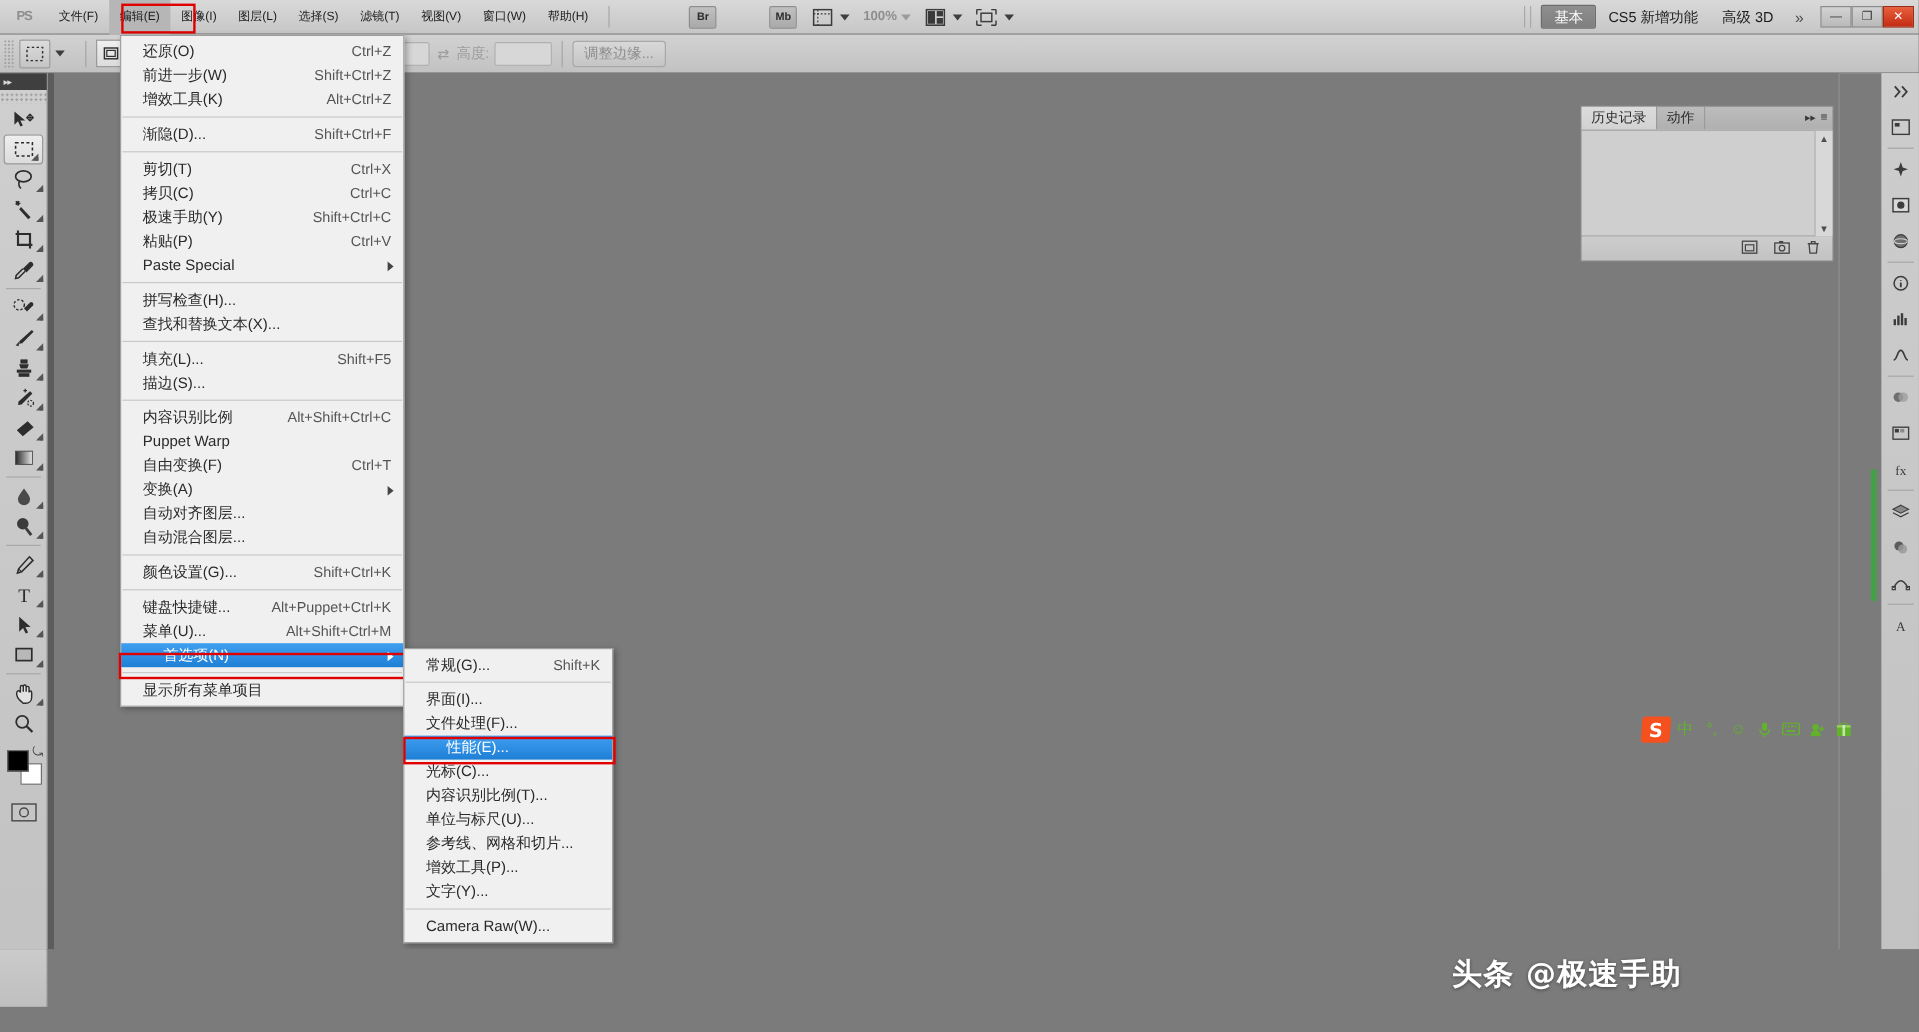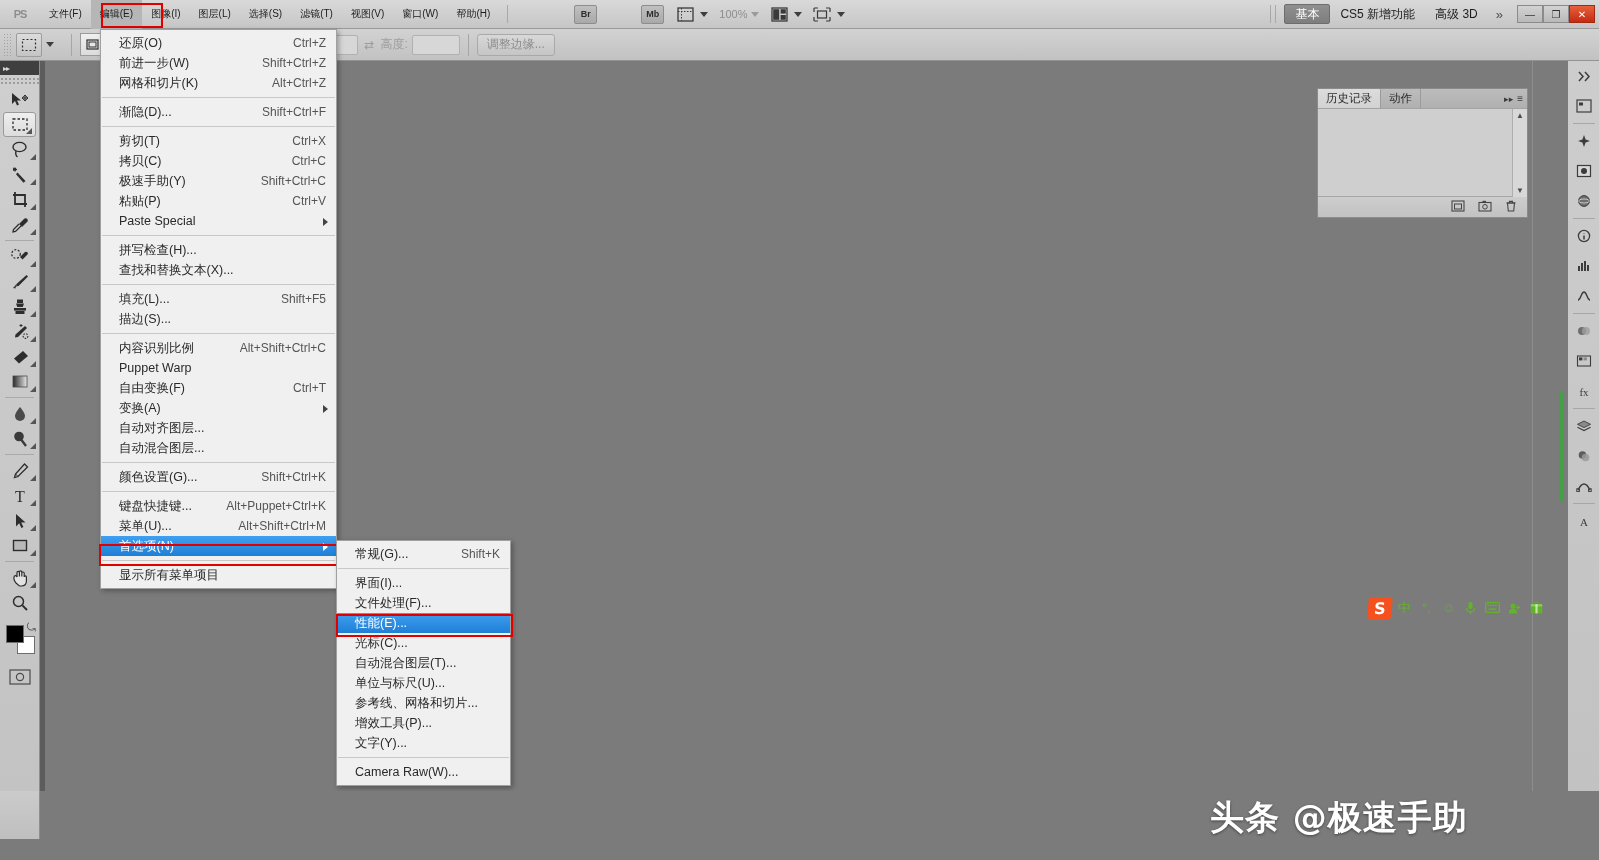--- a/index.html
+++ b/index.html
@@ -42,21 +42,21 @@
     font-size:9px;color:#2c2c2c;margin-right:10px;font-weight:bold;margin-left:34px;
   }
   .mb-icon{
     width:22px;height:19px;display:flex;align-items:center;justify-content:center;
     color:#3a3a3a;
   }
   .caret{
     width:0;height:0;border-left:4px solid transparent;border-right:4px solid transparent;
     border-top:5px solid #3e3e3e;margin:0 9px 0 4px;
   }
-  .zoomtxt{font-size:11px;color:#8e8e8e;margin-left:2px;}
+  .zoomtxt{font-size:11px;color:#8e8e8e;margin-left:2px;font-weight:bold;}
   .caret.dim{border-top-color:#9b9b9b;}
   .ws-btn{
     height:20px;padding:0 10px;display:flex;align-items:center;
     font-size:12px;color:#1c1c1c;border-radius:2px;
   }
   .ws-btn.sel{background:linear-gradient(#8f8f8f,#7e7e7e);color:#fff;border:1px solid #6d6d6d;}
   .chev2{font-size:13px;color:#4d4d4d;padding:0 8px;}
   .wincontrols{display:flex;align-items:center;margin-left:6px;margin-right:4px;}
   .wc{
     width:26px;height:18px;border:1px solid #8b8b8b;
@@ -174,21 +174,21 @@
     box-shadow:2px 2px 5px rgba(0,0,0,.30);
     padding:3px 0;
   }
   .mrow{
     height:20px;display:flex;align-items:center;padding:0 10px 0 18px;
     font-size:12.5px;color:#2a2a2a;white-space:nowrap;position:relative;
   }
   .mrow .lbl{flex:1;}
   .mrow .sc{color:#555;font-size:12px;}
   .mrow.hl{background:linear-gradient(#3f9ff0,#1e7fd6);color:#fff;}
-  .mrow.hl .lbl{color:#fff;}
+  .mrow.hl .lbl{color:#fff;margin-left:17px;}
   .mrow .arrow{position:absolute;right:8px;top:7px;width:0;height:0;
      border-top:4px solid transparent;border-bottom:4px solid transparent;border-left:5px solid #444;}
   .mrow.hl .arrow{border-left-color:#fff;}
   .msep{height:1px;background:#c8c8c8;margin:4px 1px;}
 
   
   .submenu{
     position:absolute;left:336px;top:540px;width:175px;
     background:#f0f0f0;border:1px solid #a0a0a0;
     box-shadow:2px 2px 5px rgba(0,0,0,.30);
@@ -205,21 +205,21 @@
     display:flex;align-items:center;justify-content:center;border-radius:3px;
     font-family:"DejaVu Sans",sans-serif;transform:skewX(-4deg);
   }
   .ime-i{width:19px;height:22px;display:flex;align-items:center;justify-content:center;
     color:#63b32a;font-size:13px;}
   .ime-i.kb{font-size:11px;}
 
   
   .watermark{
     position:absolute;left:1210px;top:795px;
-    font-size:34px;font-weight:bold;color:#ffffff;
+    font-size:25px;font-weight:bold;color:#ffffff;
     text-shadow:0 1px 3px rgba(0,0,0,.45);
     letter-spacing:1px;white-space:nowrap;
     font-family:"DejaVu Sans",sans-serif;
   }
 
   
   .bottombar{
     position:absolute;left:0;top:791px;width:1599px;height:69px;background:#7b7b7b;
   }
   .tb-bottom{position:absolute;left:0;top:0;width:40px;height:48px;background:linear-gradient(#cbcbcb,#bfbfbf);border-right:1px solid #8e8e8e;}
@@ -674,21 +674,21 @@
 
     <div class="mrow">
       <span class="lbl">还原(O)</span>
       <span class="sc">Ctrl+Z</span>
     </div>
     <div class="mrow">
       <span class="lbl">前进一步(W)</span>
       <span class="sc">Shift+Ctrl+Z</span>
     </div>
     <div class="mrow">
-      <span class="lbl">网格和切片(K)</span>
+      <span class="lbl">增效工具(K)</span>
       <span class="sc">Alt+Ctrl+Z</span>
     </div>
     <div class="msep"></div>
 
     <div class="mrow">
       <span class="lbl">渐隐(D)...</span>
       <span class="sc">Shift+Ctrl+F</span>
     </div>
     <div class="msep"></div>
 
@@ -793,21 +793,21 @@
     <div class="mrow">
       <span class="lbl">文件处理(F)...</span>
     </div>
     <div class="mrow hl">
       <span class="lbl">性能(E)...</span>
     </div>
     <div class="mrow">
       <span class="lbl">光标(C)...</span>
     </div>
     <div class="mrow">
-      <span class="lbl">自动混合图层(T)...</span>
+      <span class="lbl">内容识别比例(T)...</span>
     </div>
     <div class="mrow">
       <span class="lbl">单位与标尺(U)...</span>
     </div>
     <div class="mrow">
       <span class="lbl">参考线、网格和切片...</span>
     </div>
     <div class="mrow">
       <span class="lbl">增效工具(P)...</span>
     </div>

